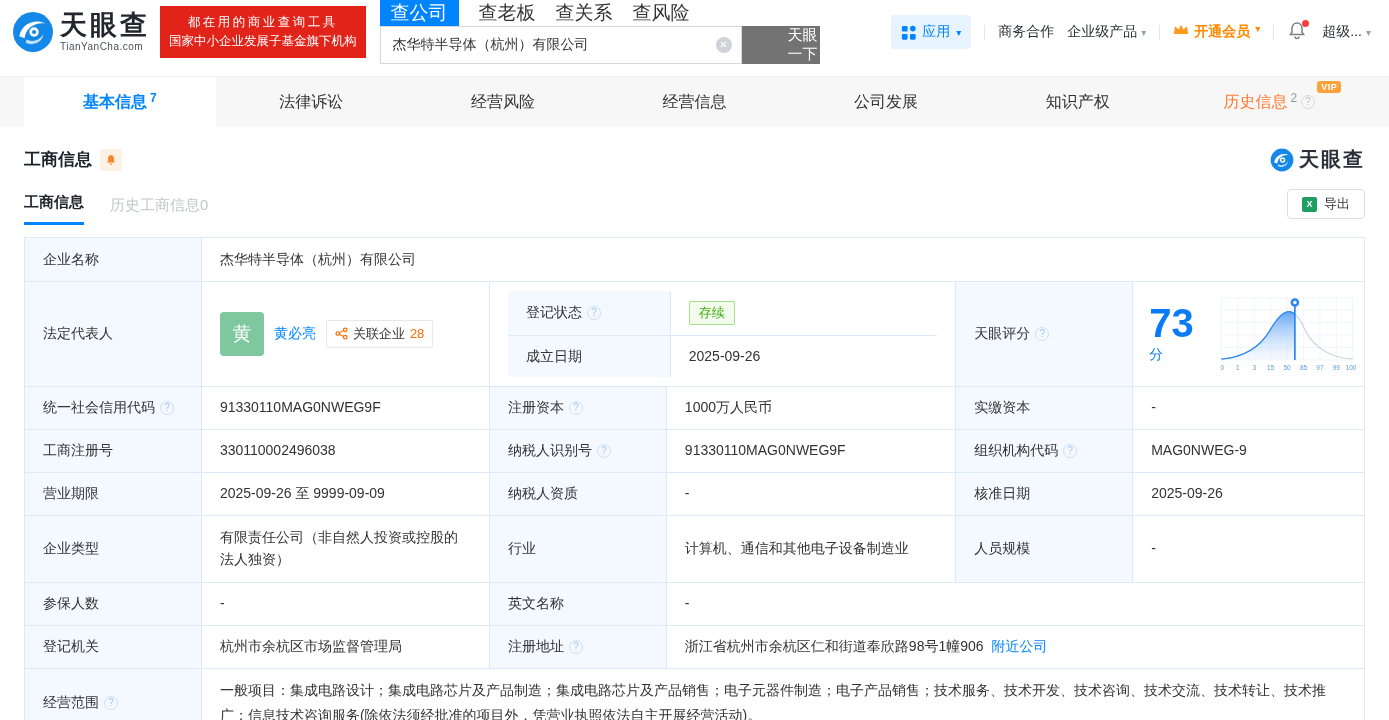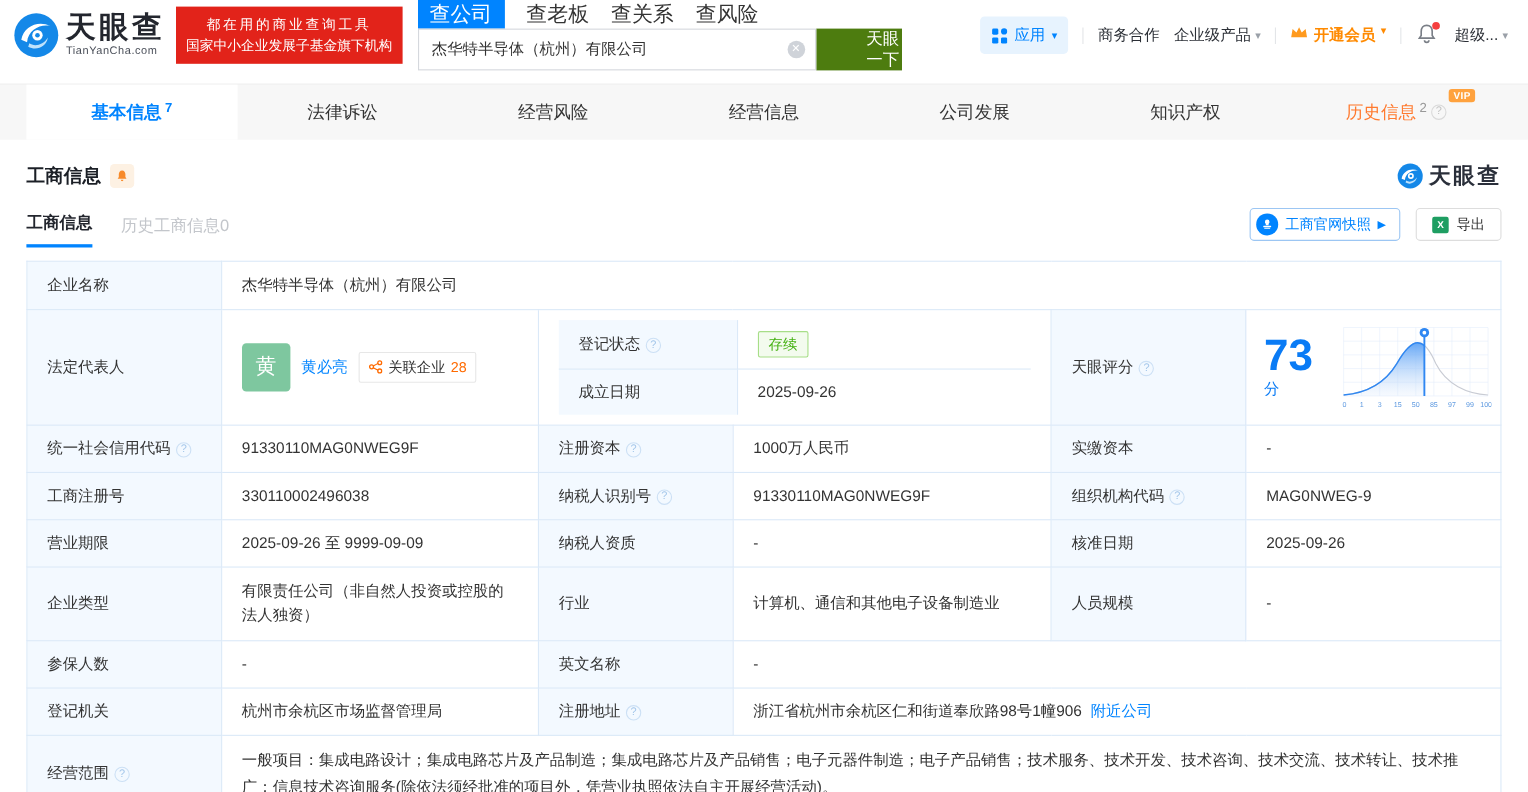--- a/index.html
+++ b/index.html
@@ -14,21 +14,21 @@
   .logo-en { font-size:10px; color:#4a4f59; margin-top:3px; letter-spacing:.5px; }
   .promo { margin-left:10px; background:#e2231a; color:#fff; padding:7px 9px; font-size:12.5px; line-height:1.55; text-align:center; }
   .promo .l1 { letter-spacing:2.5px; }
   .search-area { margin-left:14px; width:440px; }
   .search-tabs { display:flex; align-items:center; gap:20px; font-size:19px; height:25px; }
   .search-tab { color:#333; cursor:pointer; }
   .search-tab.active { background:#0084ff; color:#fff; padding:3px 11px; }
   .search-row { display:flex; height:38px; }
   .search-input { flex:1; border:1px solid #d5d8dd; display:flex; align-items:center; position:relative; padding:0 32px 0 12px; font-size:14px; color:#333; background:#fff; }
   .clear-icon { position:absolute; right:9px; width:16px; height:16px; border-radius:50%; background:#cfd3d9; color:#fff; font-size:10px; line-height:16px; text-align:center; cursor:pointer; }
-  .search-btn { width:78px; background:#4d7c0f; color:#fff; border:none; font-size:15px; cursor:pointer;padding-left:44px; }
+  .search-btn { width:78px; background:#737373; color:#fff; border:none; font-size:15px; cursor:pointer;padding-left:44px; }
   .nav { margin-left:auto; display:flex; align-items:center; gap:13px; font-size:14px; color:#2b2f36; white-space:nowrap; }
   .nav-apps { background:#e7f3fe; border-radius:4px; padding:8px 10px; color:#0084ff; display:flex; align-items:center; gap:6px; cursor:pointer; }
   .caret { font-size:10px; color:#9aa0a8; }
   .nav-apps .caret { color:#0084ff; }
   .vdiv { width:1px; height:15px; background:#e3e5e8; }
   .nav-item { display:flex; align-items:center; gap:4px; cursor:pointer; }
   .nav-vip { color:#ff8a00; font-weight:700; display:flex; align-items:flex-start; gap:5px; cursor:pointer; }
   .nav-vip .caret { color:#ff8a00; }
   .bell-wrap { position:relative; width:22px; height:22px; cursor:pointer; }
   .bell-dot { position:absolute; top:-1px; right:0; width:7px; height:7px; border-radius:50%; background:#f53f3f; }
@@ -210,31 +210,20 @@
         <circle cx="21" cy="20" r="2" fill="#1488e8"></circle>
       </svg>
       <span class="wm-txt">天眼查</span>
     </div>
   </div>
 
   <div class="subtab-row">
     <span class="subtab active">工商信息</span>
     <span class="subtab inactive">历史工商信息0</span>
     <div class="actions">
-      <button class="btn-snapshot">
-        <span class="stamp-circle">
-          <svg width="12" height="12" viewBox="0 0 16 16">
-            <path d="M6.3 9 V7.6 C6.3 6.6 5.2 6.6 5.2 5 a2.8 2.8 0 1 1 5.6 0 C10.8 6.6 9.7 6.6 9.7 7.6 V9 Z" fill="#fff"></path>
-            <rect x="3.2" y="9.6" width="9.6" height="1.8" rx="0.5" fill="#fff"></rect>
-            <rect x="4.4" y="12.2" width="7.2" height="1.2" rx="0.4" fill="#fff"></rect>
-          </svg>
-        </span>
-        <span>工商官网快照</span>
-        <span class="arr">▶</span>
-      </button>
       <button class="btn-export">
         <span class="xls">X</span>
         <span>导出</span>
       </button>
     </div>
   </div>
 
   <table class="info">
     <colgroup>
       <col style="width:13.2%">

